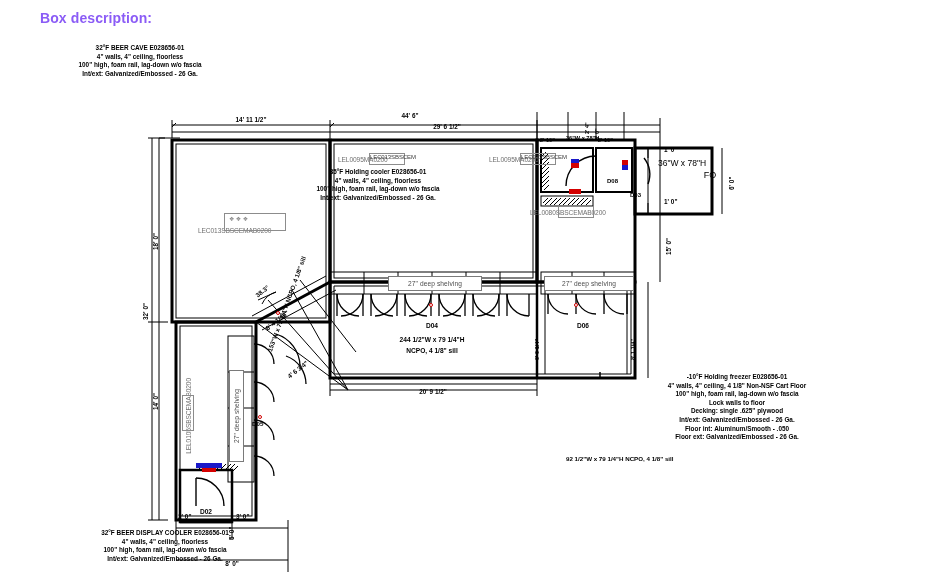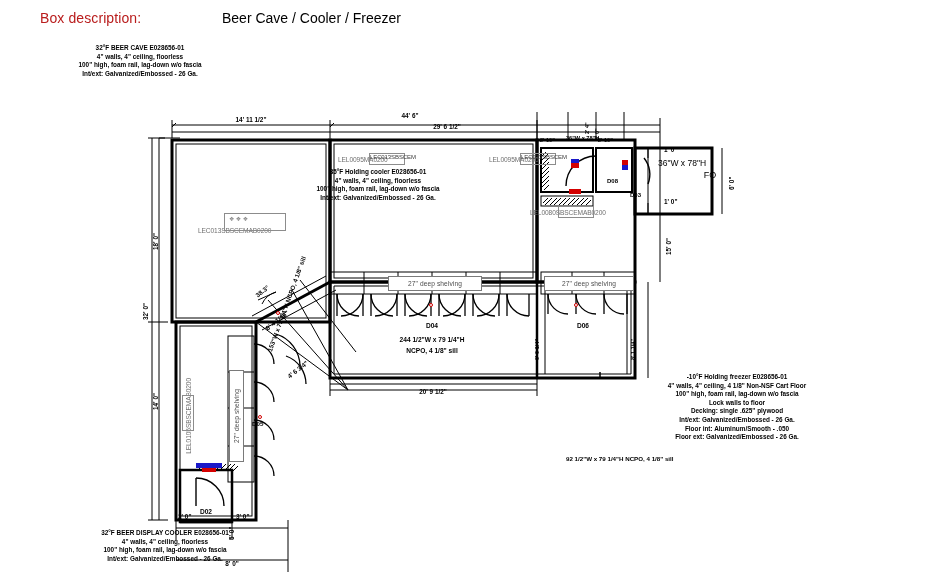--- a/index.html
+++ b/index.html
@@ -13,22 +13,22 @@
   #page {
     position: relative;
     width: 932px; height: 576px;
     background: #ffffff;
   }
 
   
   .hdr-label {
     position: absolute;
     left: 40px; top: 10px;
-    font-size: 14px; font-weight: normal;
-    color: #b91c1c;
+    font-size: 14px; font-weight: bold;
+    color: #8b5cf6;
     letter-spacing: .1px;
   }
   .hdr-value {
     position: absolute;
     left: 222px; top: 10px;
     font-size: 14px; font-weight: normal;
     color: #000;
   }
 
   
@@ -126,21 +126,20 @@
     width: 932px; height: 576px;
     pointer-events: none;
   }
 </style>
 </head>
 <body>
 
 <div id="page">
 
   <div class="hdr-label">Box description:</div>
-  <div class="hdr-value">Beer Cave / Cooler / Freezer</div>
 
   <div class="spec" style="left:30px; top:44px; width:220px;">32°F BEER CAVE E028656-01
 4" walls, 4" ceiling, floorless
 100" high, foam rail, lag-down w/o fascia
 Int/ext: Galvanized/Embossed - 26 Ga.</div>
 
   <div class="spec" style="left:238px; top:168px; width:280px;">35°F Holding cooler E028656-01
 4" walls, 4" ceiling, floorless
 100" high, foam rail, lag-down w/o fascia
 Int/ext: Galvanized/Embossed - 26 Ga.</div>

